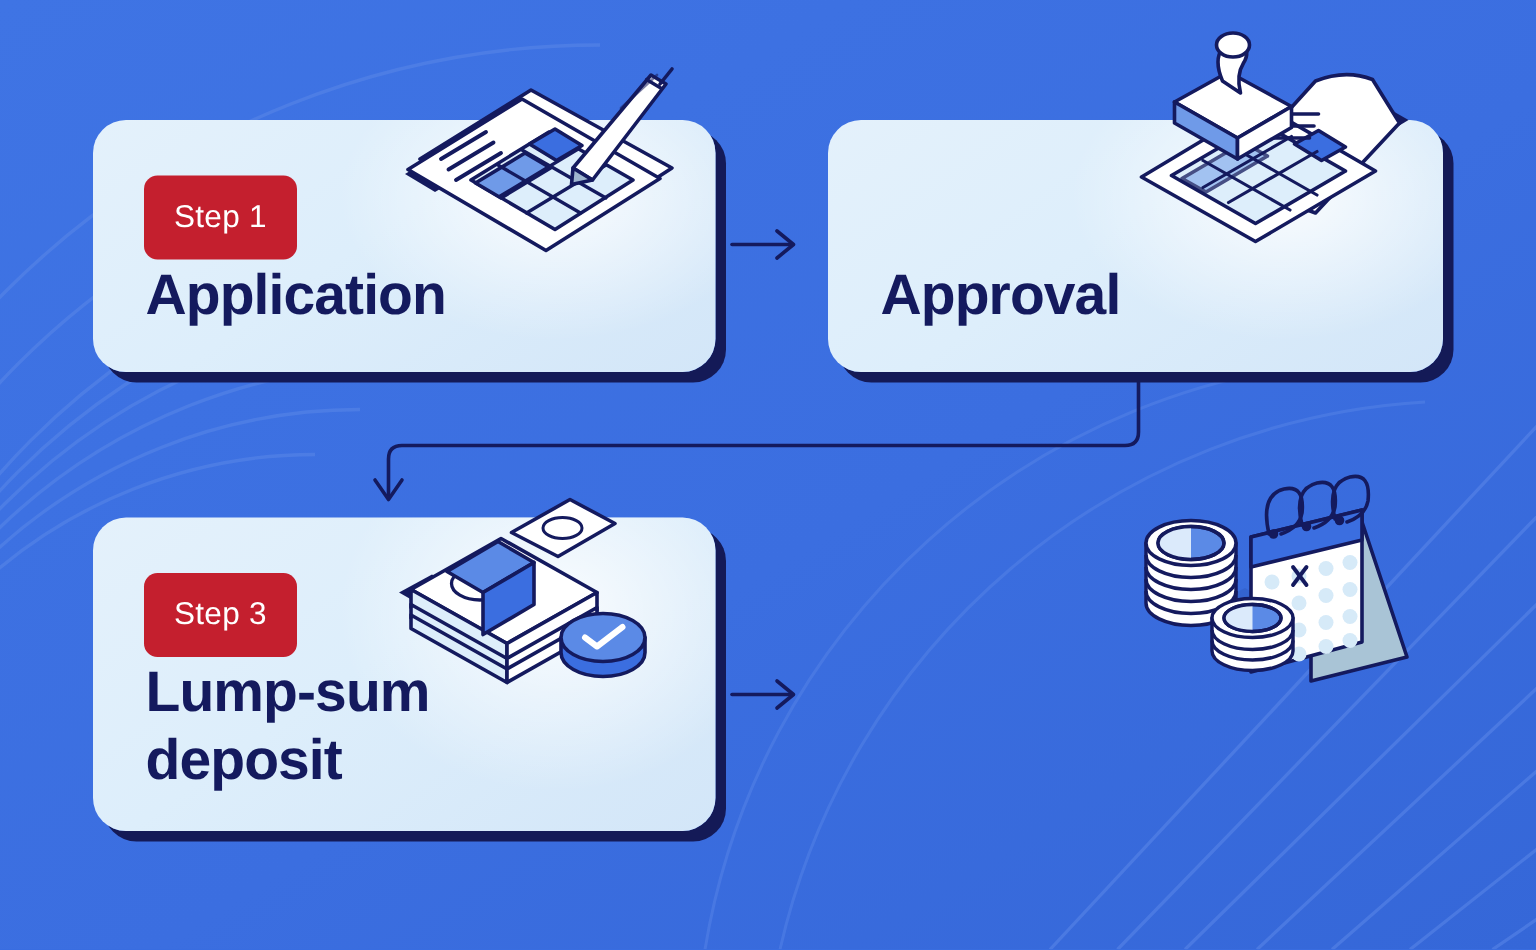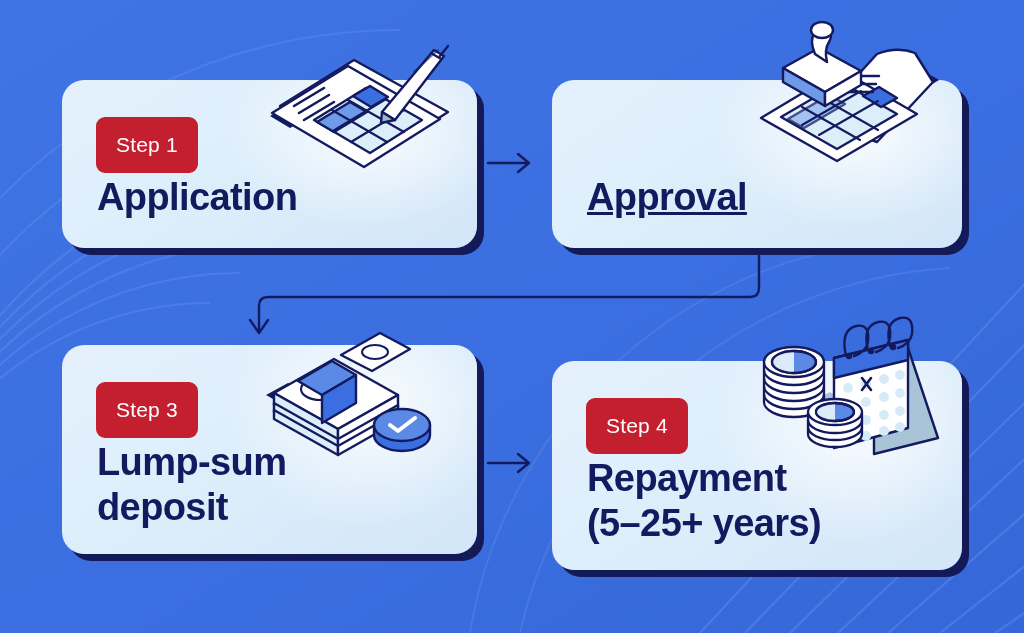--- a/index.html
+++ b/index.html
@@ -63,21 +63,21 @@
   #card-2{left:552px;top:80px;width:410px;height:168px;}
   #card-3{left:62px;top:345px;width:415px;height:209px;}
   #card-4{left:552px;top:361px;width:410px;height:209px;}
 
   #card-1 .badge{left:34px;top:37px;}
   #card-2 .badge{left:34px;top:37px;}
   #card-3 .badge{left:34px;top:37px;}
   #card-4 .badge{left:34px;top:37px;}
 
   #card-1 .title{left:35px;top:95px;}
-  #card-2 .title{left:35px;top:95px;text-decoration:underline;}
+  #card-2 .title{left:35px;top:95px;}
   #card-3 .title{left:35px;top:95px;}
   #card-4 .title{left:35px;top:95px;}
 
   
   .illus{position:absolute;pointer-events:none;}
   .illus svg{display:block;overflow:visible;}
   #illus-1{left:262px;top:28px;width:210px;height:152px;}
   #illus-2{left:757px;top:20px;width:190px;height:150px;}
   #illus-3{left:262px;top:333px;width:190px;height:130px;}
   #illus-4{left:758px;top:312px;width:198px;height:145px;}
@@ -164,28 +164,20 @@
 
   <div class="card" id="card-3">
     <div class="card-inner">
       <div class="card-glow"></div>
       <div class="badge">Step 3</div>
       <div class="title">Lump-sum
 deposit</div>
     </div>
   </div>
 
-  <div class="card" id="card-4">
-    <div class="card-inner">
-      <div class="card-glow"></div>
-      <div class="badge">Step 4</div>
-      <div class="title">Repayment
-(5–25+ years)</div>
-    </div>
-  </div>
 
   <div class="illus" id="illus-1">
     <svg viewBox="0 0 210 152" xmlns="http://www.w3.org/2000/svg">
       <g stroke="#141a5e" stroke-width="2.4" stroke-linejoin="round" stroke-linecap="round">
 
         <path d="M 8 88 L 58 58 L 78 70 L 28 100 Z" fill="#141a5e" stroke="none"></path>
 
         <path d="M 18 78 L 92 32 L 186 84 L 112 132 Z" fill="#ffffff"></path>
 
         <path d="M 10 85 L 86 38 L 178 91 L 102 139 Z" fill="#ffffff"></path>

